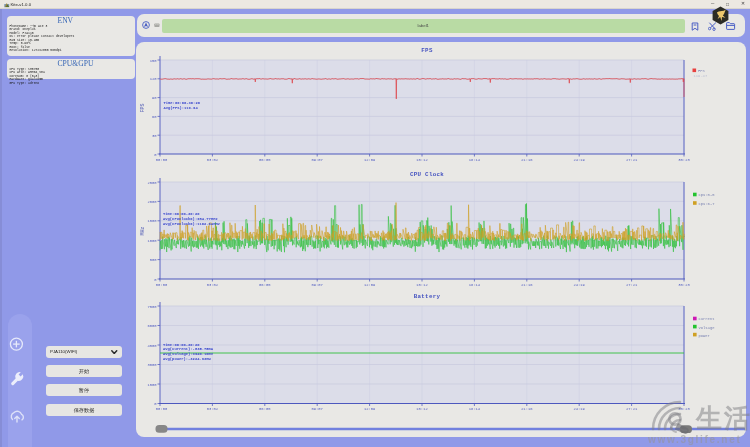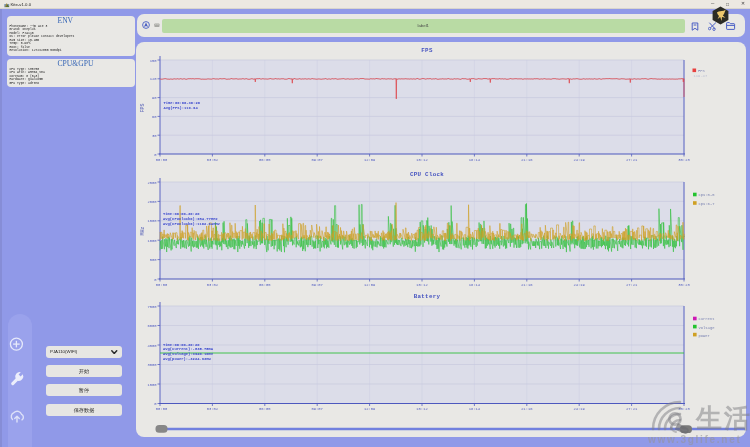--- a/index.html
+++ b/index.html
@@ -56,21 +56,21 @@
  <h2>ENV</h2>
     <div class="cl">PhoneName: 一加 Ace 3</div>
     <div class="cl">Brand: oneplus</div>
     <div class="cl">Model: PJA110</div>
     <div class="cl">OS: error please contact developers</div>
     <div class="cl">Ram size: 15.4GB</div>
     <div class="cl">Temp: 0.96℃</div>
     <div class="cl">Root: false</div>
     <div class="cl">Resolution: 1272x2800 560dpi</div>
 </div>
-<div class="card" style="top:59px;height:28px;">
+<div class="card" style="top:59px;height:20px;">
  <h2>CPU&amp;GPU</h2>
     <div class="cl">CPU Type: SM8750</div>
     <div class="cl">CPU Arch: ARM64_V8a</div>
     <div class="cl">CoreNum: 8 (0+8)</div>
     <div class="cl">Hardware: Qualcomm</div>
     <div class="cl">GPU Type: adreno</div>
 </div>
 
 <div class="pill"></div>
 <svg style="position:absolute;left:9px;top:337px;z-index:5;" width="15" height="15" viewBox="0 0 15 15">

